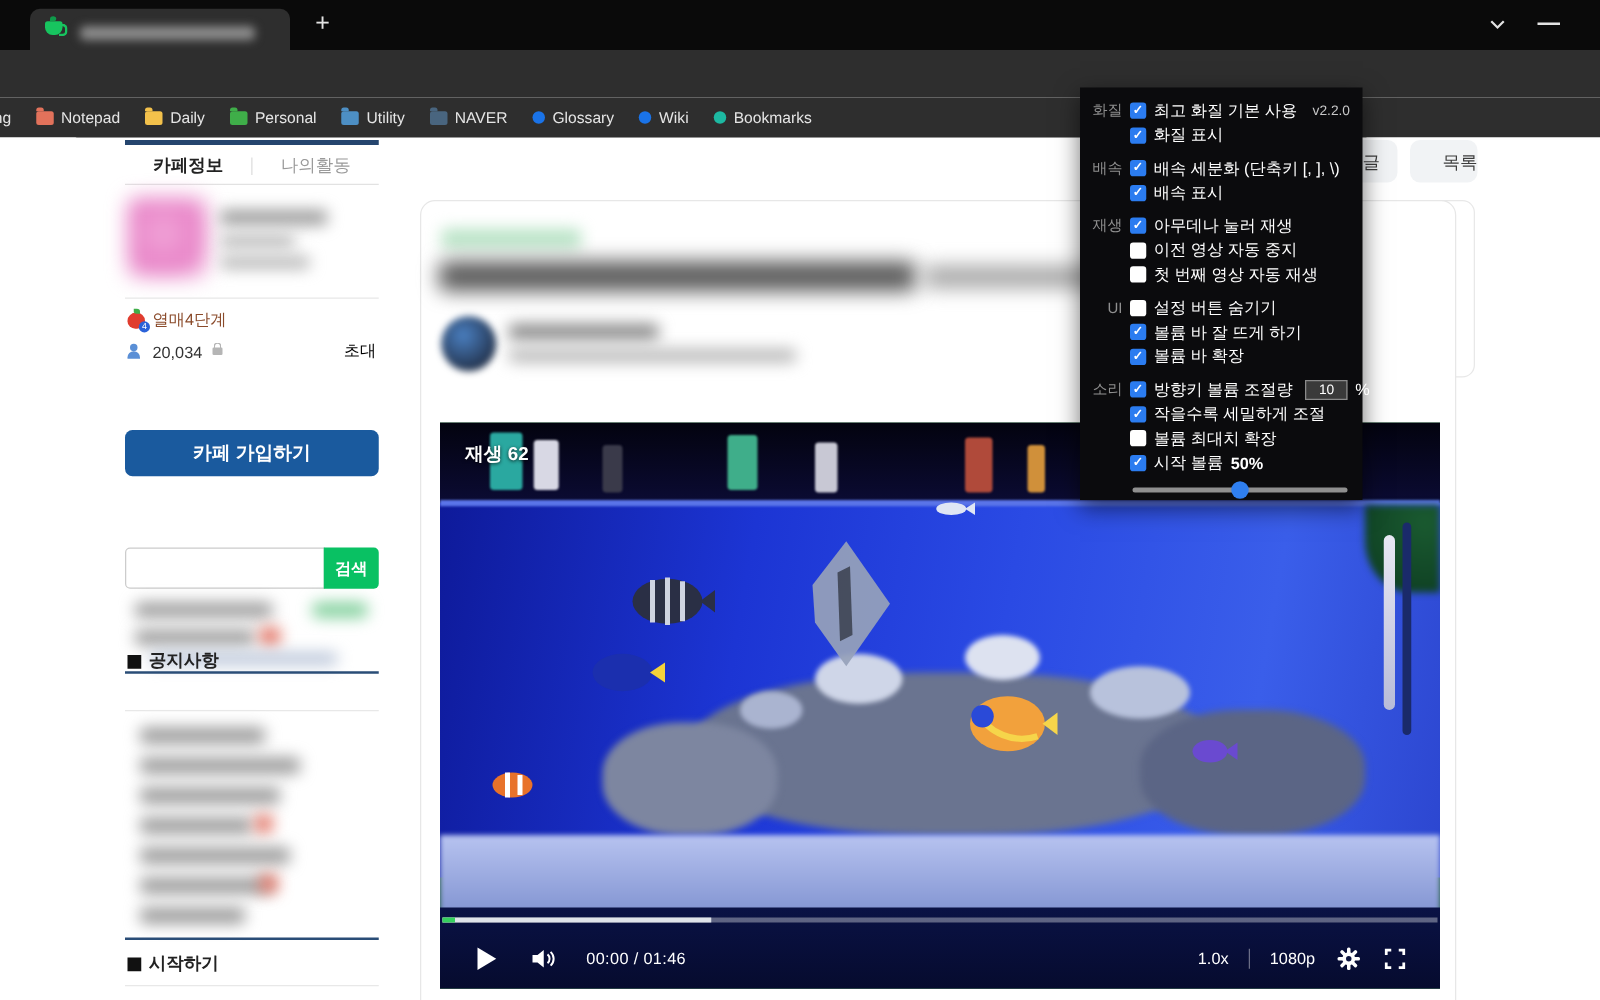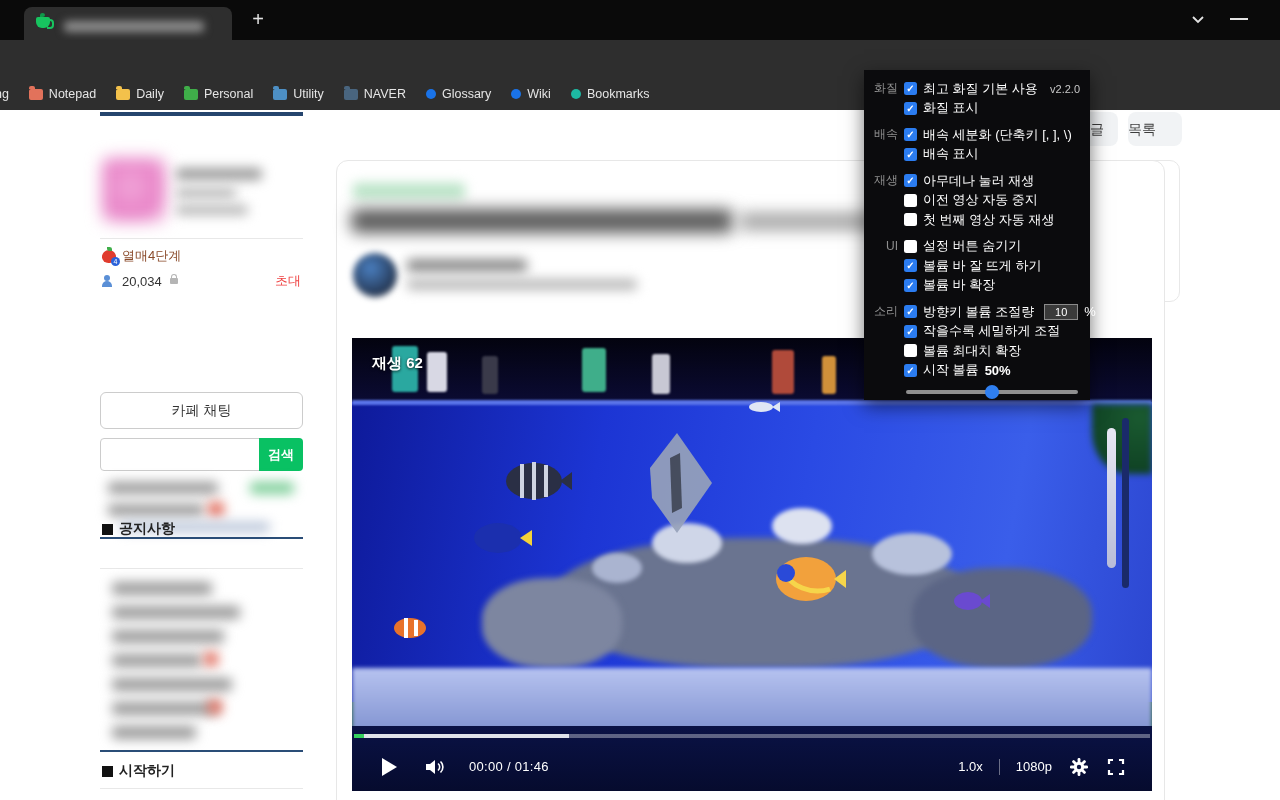--- a/index.html
+++ b/index.html
@@ -59,42 +59,42 @@
   #grade-row { position:absolute; left:2px; top:135px; display:flex; align-items:center; gap:6px; font-size:13px; color:#8a4a2a;justify-content:center; }
   .apple { width:14px; height:13px; background:#e03c2e; border-radius:50% 50% 45% 45%; position:relative; }
   .apple::before { content:""; position:absolute; left:5px; top:-3px; width:5px; height:4px; background:#3fae49; border-radius:0 50% 0 50%; }
   .apple::after { content:"4"; position:absolute; right:-4px; bottom:-3px; width:9px; height:9px; background:#2b62d9; color:#fff; border-radius:50%; font-size:7px; line-height:9px; text-align:center; }
   #member-row { position:absolute; left:2px; top:160px; width:199px; display:flex; align-items:center; gap:6px; font-size:13px; color:#333; }
   .person { width:14px; height:12px; position:relative; }
   .person::before { content:""; position:absolute; left:2px; top:0; width:6px; height:6px; background:#5a8fd6; border-radius:50%; }
   .person::after { content:""; position:absolute; left:0; top:6px; width:10px; height:6px; background:#5a8fd6; border-radius:5px 5px 0 0; }
   .minilock { width:8px; height:6px; background:#b5b5b5; border-radius:1px; position:relative; margin-left:2px; }
   .minilock::before { content:""; position:absolute; left:1px; top:-4px; width:4px; height:5px; border:1.4px solid #b5b5b5; border-bottom:none; border-radius:3px 3px 0 0; }
-  #invite { margin-left:auto; color:#ef4444; }
+  #invite { margin-left:auto; color:#000000; }
   #birth-box { position:absolute; left:0; top:190px; width:203px; height:32px; border:1px solid #ddd; border-radius:4px; color:#8a8a8a; font-size:13px; text-align:center; line-height:30px; background:#fff; }
   #birth-box::after { content:""; position:absolute; left:98px; bottom:-5px; width:8px; height:8px; background:#fff; border-right:1px solid #ddd; border-bottom:1px solid #ddd; transform:rotate(45deg); }
   #join-btn { position:absolute; left:0; top:232px; width:203px; height:37px; background:#1a5a9e; border-radius:6px; color:#fff; font-size:15px; font-weight:bold; text-align:center; line-height:37px; }
   #chat-btn { position:absolute; left:0; top:280px; width:203px; height:37px; background:#fff; border:1px solid #ccc; border-radius:6px; color:#333; font-size:14px; text-align:center; line-height:35px; }
   #search-row { position:absolute; left:0; top:326px; width:229px; height:33px; }
   #search-input { position:absolute; left:0; top:0; width:160px; height:33px; border:1px solid #ccc; border-radius:4px 0 0 4px; background:#fff; }
   #search-btn { position:absolute; left:159px; top:0; width:44px; height:33px; background:#09c163; border-radius:0 4px 4px 0; color:#fff; font-size:13px; font-weight:bold; text-align:center; line-height:33px; }
   .sq { display:inline-block; width:11px; height:11px; background:#111; margin-right:6px; }
   .side-head { position:absolute; left:2px; font-size:14px; font-weight:bold; color:#222; display:flex; align-items:center; }
 
   
   #main-card { position:absolute; left:336px; top:50px; width:829px; height:660px; background:#fff; border:1px solid #e7e7e7; border-radius:12px 12px 0 0; }
   #badge-blur { position:absolute; left:16px; top:22px; width:112px; height:16px; background:#b9e3c6; }
   #title-blur { position:absolute; left:14px; top:48px; width:382px; height:24px; background:#5a5a5a; }
   #title-blur2 { position:absolute; left:402px; top:52px; width:330px; height:17px; background:#a2a2a2; }
   #avatar-blur { position:absolute; left:16px; top:92px; width:44px; height:44px; border-radius:50%; background:radial-gradient(circle at 40% 35%, #4a7fc0, #22314a 75%); filter:blur(3px); }
   #name-blur { position:absolute; left:70px; top:98px; width:120px; height:13px; background:#8a8a8a; }
   #sub-blur { position:absolute; left:70px; top:118px; width:230px; height:11px; background:#b8b8b8; }
 
   
-  .grey-btn { position:absolute; top:2px; height:34px; background:#f1f3f5; border-radius:8px; color:#3c3c3c; font-size:14px; line-height:34px; text-align:left; }
+  .grey-btn { position:absolute; top:2px; height:34px; background:#f1f3f5; border-radius:8px; color:#3c3c3c; font-size:14px; line-height:34px; text-align:right; }
   #url-card { position:absolute; left:1090px; top:50px; width:90px; height:142px; background:#fff; border:1px solid #e8e8e8; border-radius:0 10px 10px 10px; font-size:13px; color:#555; }
   #url-copy { position:absolute; left:0; bottom:14px; width:100%; text-align:center; }
 
   
   #video { position:absolute; left:15px; top:177px; width:800px; height:453px; background:#14532d; overflow:hidden; }
   #shelf { position:absolute; left:0; top:0; width:800px; height:64px; background:linear-gradient(#03030f,#0b0b33); }
   .prod { position:absolute; border-radius:3px; filter:blur(1px); }
   #surface { position:absolute; left:0; top:62px; width:800px; height:5px; background:#5a74e8; filter:blur(1px); }
   #water { position:absolute; left:0; top:64px; width:800px; height:300px;
     background:linear-gradient(100deg,#0e1a9a 0%,#1c35d4 30%,#2a4ae4 55%,#3a5eea 80%,#2c46d0 100%); }
@@ -279,36 +279,41 @@
     <span class="bm-item">
       <span class="bm-dot" style="background: rgb(29, 185, 162);"></span>
       <span>Bookmarks</span>
     </span>
   </div>
 
 <div id="page">
 
   <div id="sidebar">
     <div id="side-topline"></div>
+    <div id="side-tabs">
+      <div class="stab active">카페정보</div>
+      <div class="sep"></div>
+      <div class="stab inactive">나의활동</div>
+    </div>
     <div class="pinkblob blur8"></div>
     <div class="proline blur6" style="left:76px;top:56px;width:86px;height:12px"></div>
     <div class="proline blur6" style="left:76px;top:76px;width:60px;height:10px;background:#b5b5b5"></div>
     <div class="proline blur6" style="left:76px;top:93px;width:72px;height:10px;background:#b5b5b5"></div>
     <div class="hline" style="top:126px"></div>
     <div id="grade-row">
       <span class="apple"></span>
       <span>열매4단계</span>
     </div>
     <div id="member-row">
       <span class="person"></span>
       <span>20,034</span>
       <span class="minilock"></span>
       <span id="invite">초대</span>
     </div>
-    <div id="chat-btn">카페 채팅</div>
+    <div id="join-btn">카페 가입하기</div>
     <div id="search-row">
       <input id="search-input" style="">
       <div id="search-btn">검색</div>
     </div>
     <div class="proline blur6" style="left:8px;top:370px;width:110px;height:12px"></div>
     <div class="proline blur6" style="left:150px;top:370px;width:44px;height:12px;background:#7fcf9a"></div>
     <div class="proline blur6" style="left:8px;top:392px;width:96px;height:12px"></div>
     <div class="proline blur6" style="left:108px;top:390px;width:16px;height:14px;background:#e06a5a"></div>
     <div class="proline blur6" style="left:20px;top:410px;width:150px;height:10px;background:#b8c4d8"></div>
     <div class="bline" style="top:425px"></div>

